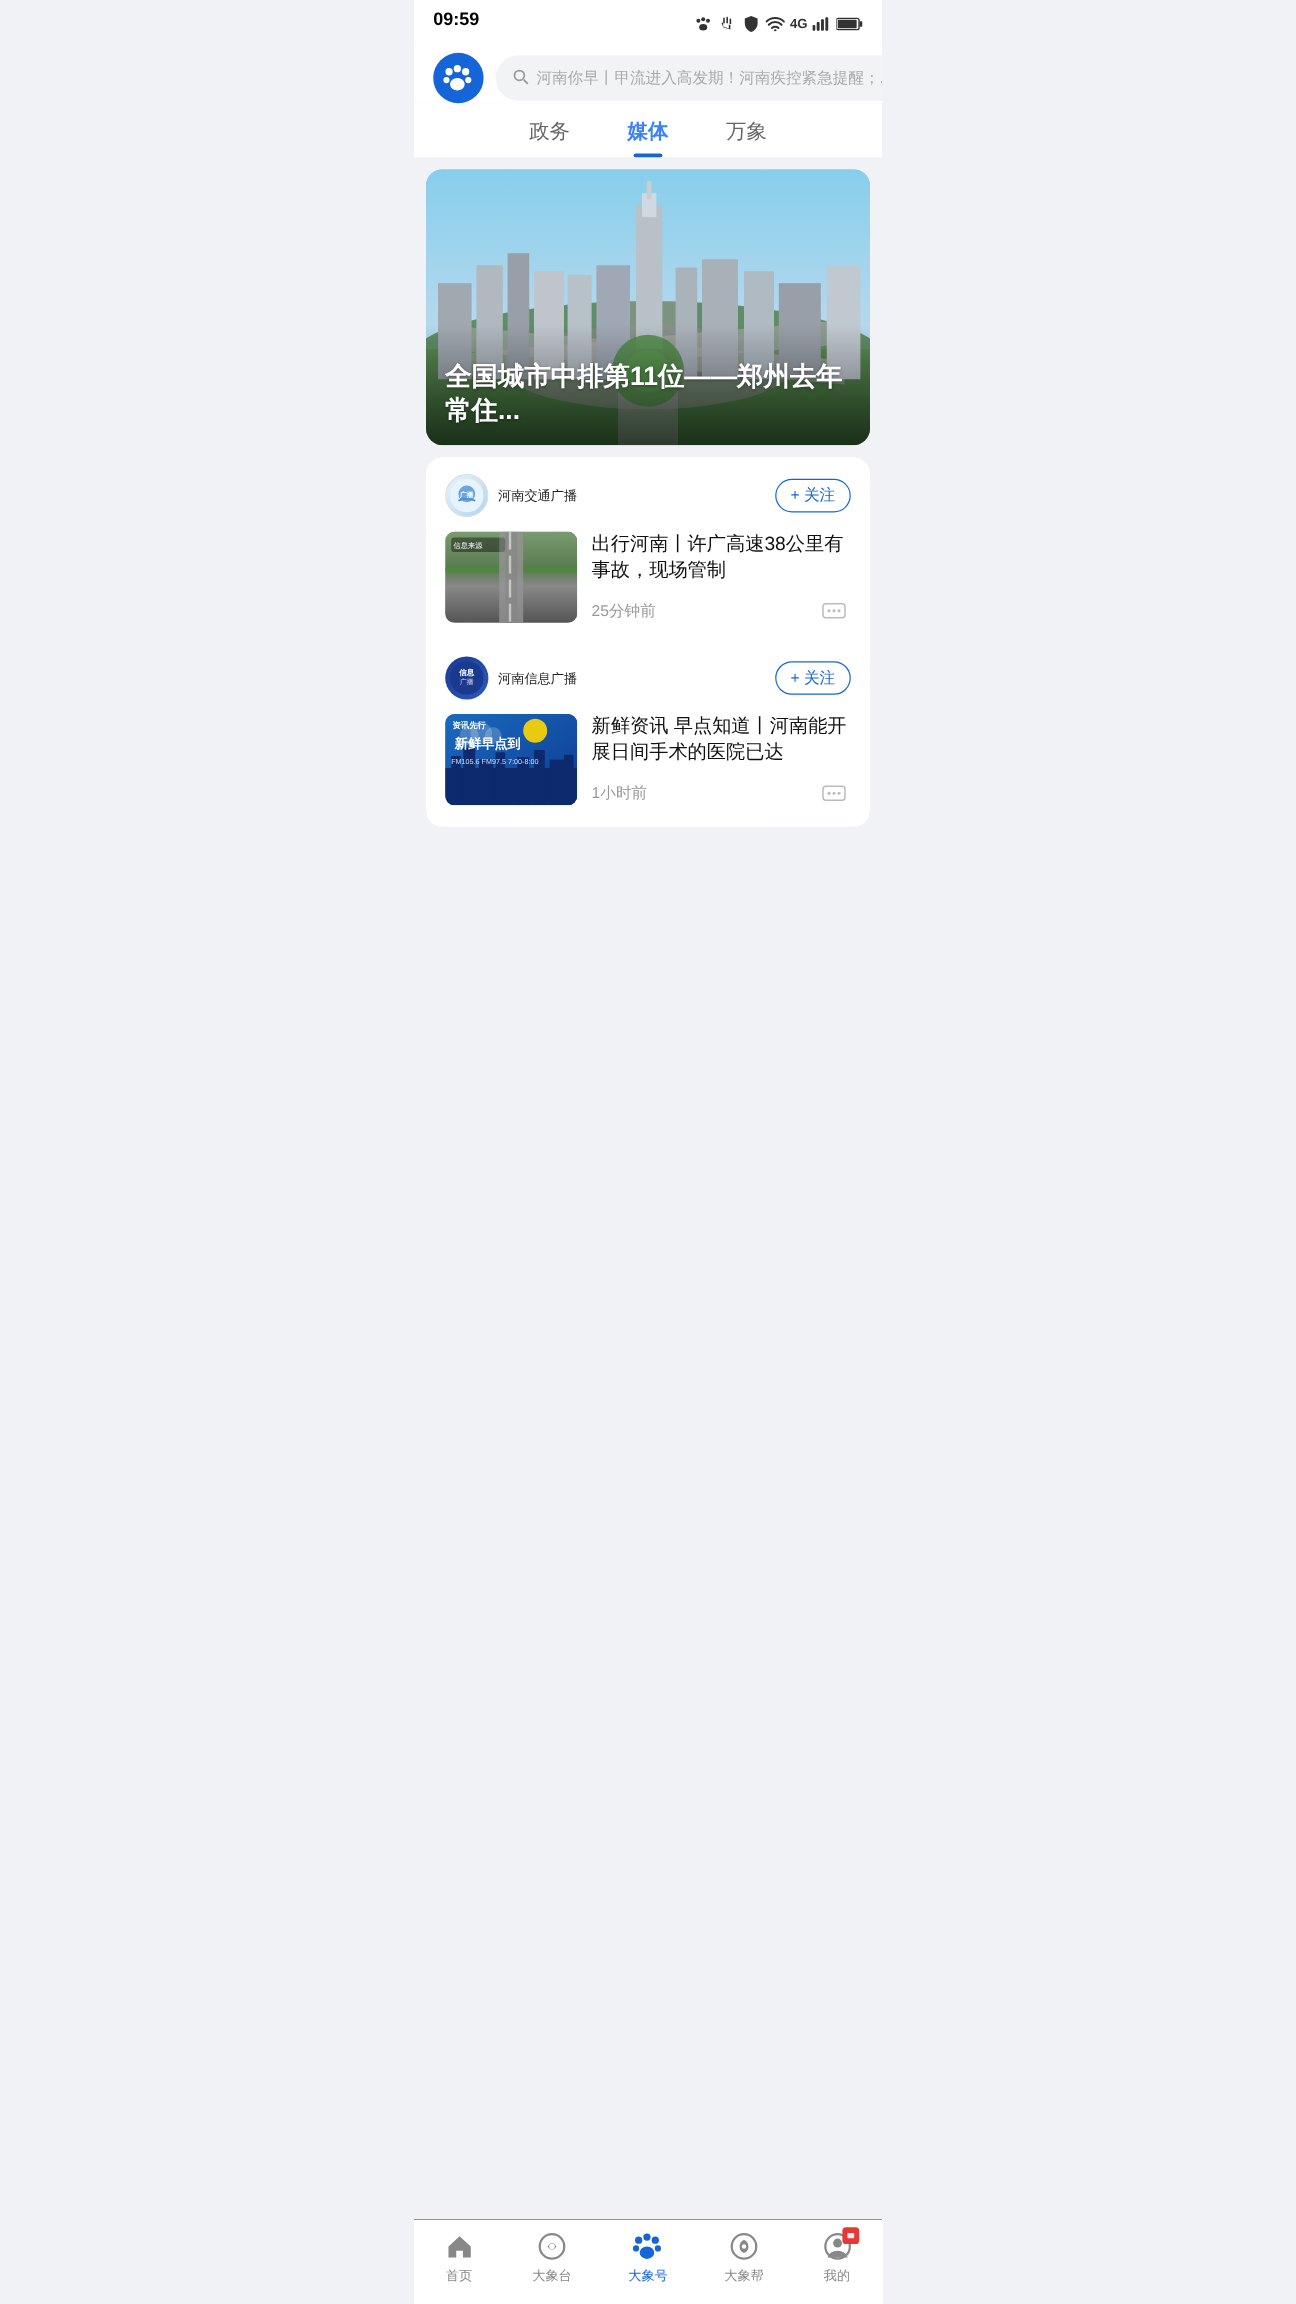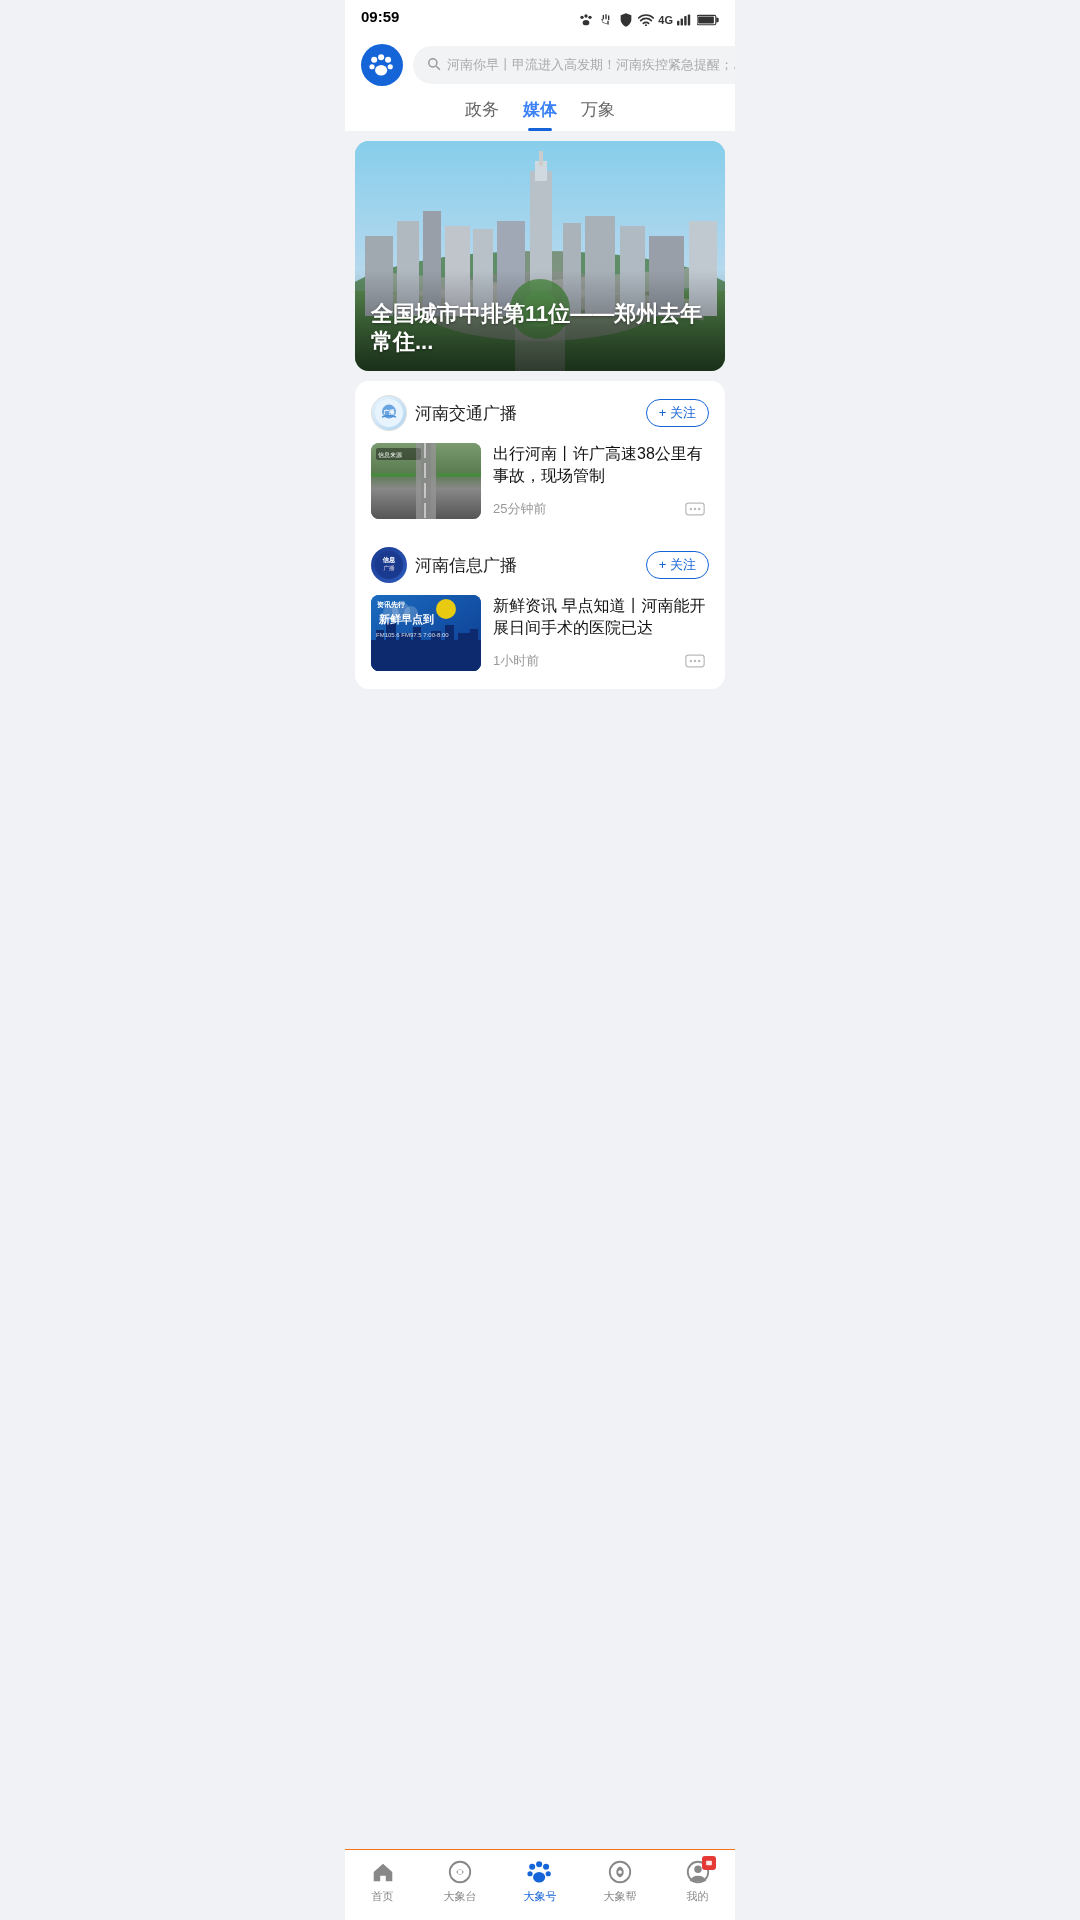--- a/index.html
+++ b/index.html
@@ -90,21 +90,21 @@
       white-space: nowrap;
       overflow: hidden;
       text-overflow: ellipsis;
     }
 
     
     .tabs {
       background: #fff;
       display: flex;
       justify-content: center;
-      gap: 24px;
+      gap: 48px;
       padding: 12px 0 0;
     }
 
     .tab-item {
       font-size: 17px;
       color: #666;
       padding-bottom: 10px;
       cursor: pointer;
       position: relative;
     }
@@ -225,21 +225,21 @@
       justify-content: center;
       font-size: 9px;
       color: #fff;
       font-weight: bold;
       border-radius: 50%;
       width: 36px;
       height: 36px;
     }
 
     .source-name {
-      font-size: 17px;
+      font-size: 11px;
       font-weight: 500;
       color: #222;
     }
 
     .follow-btn {
       border: 1.5px solid #1565d8;
       color: #1565d8;
       font-size: 13px;
       padding: 4px 12px;
       border-radius: 20px;

